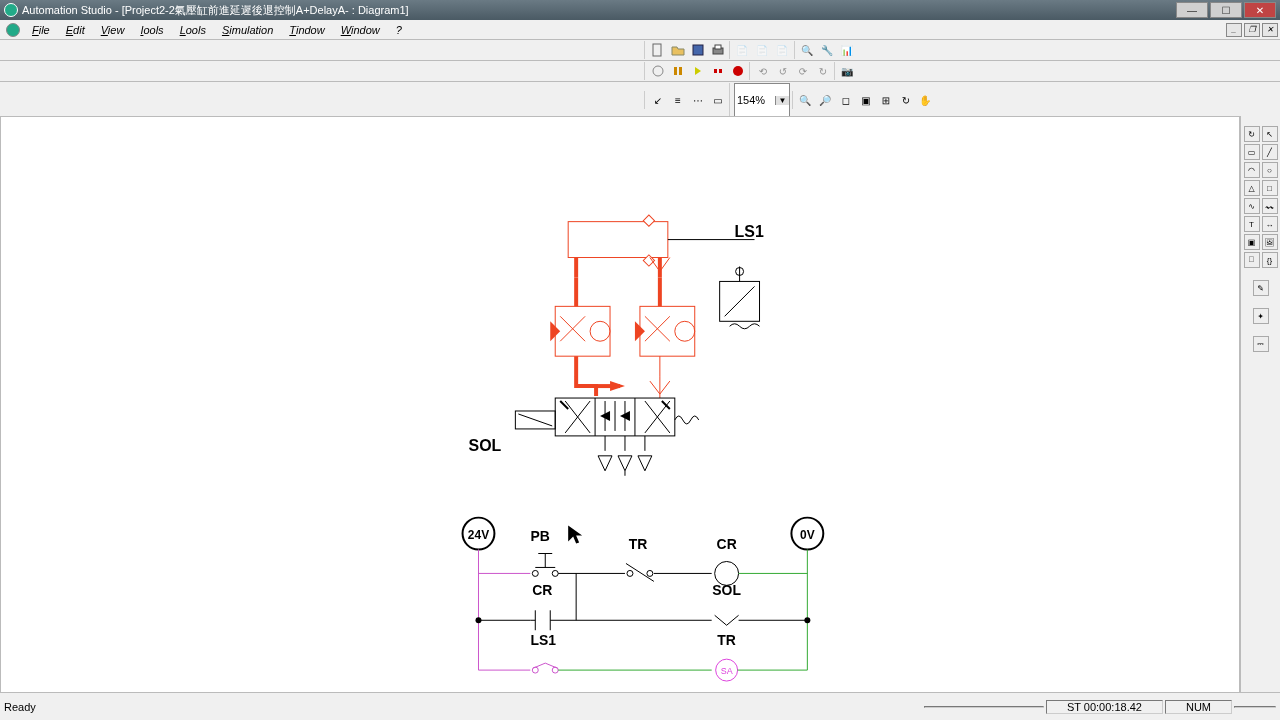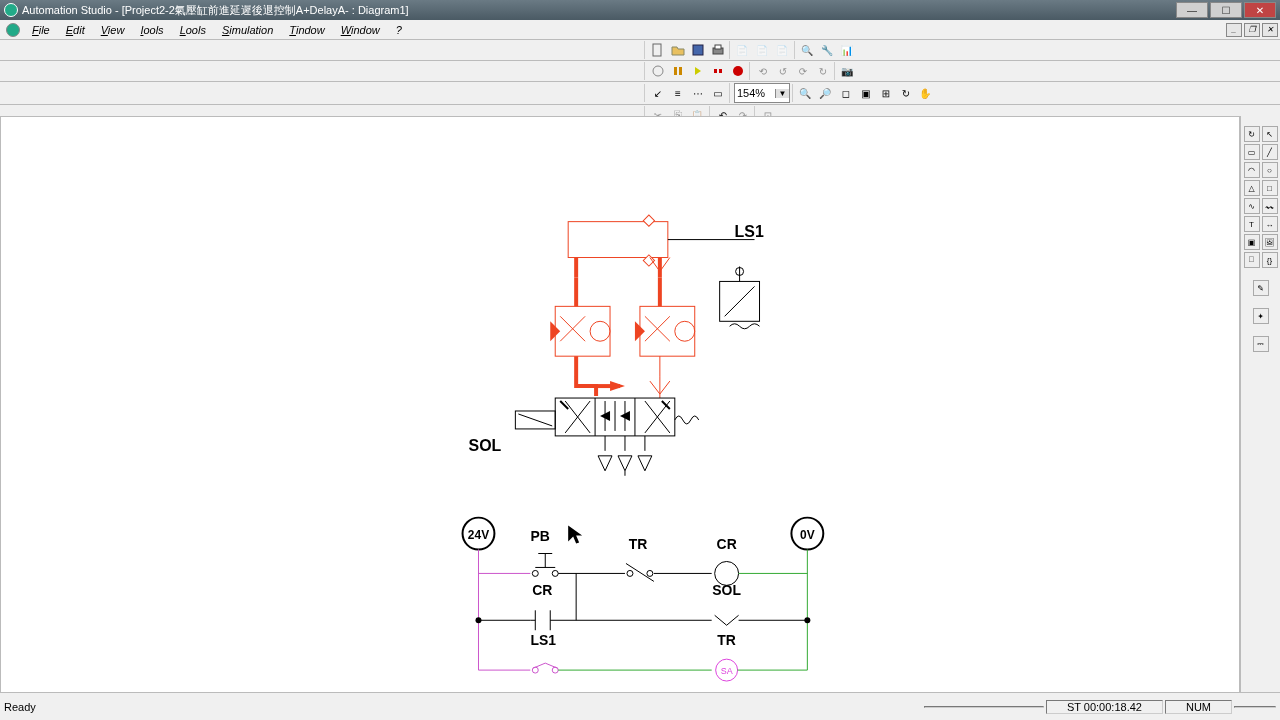--- a/index.html
+++ b/index.html
@@ -17,21 +17,21 @@
 .mdi-controls { margin-left: auto; display: flex; }
 .mdi-controls .mdi-btn { width: 16px; height: 14px; border: 1px solid #888; background: #e6e6e6; margin-left: 2px; font-size: 8px; display:flex; align-items:center; justify-content:center; cursor:pointer; }
 
 .toolbar-row { background: #f0f0f0; border-bottom: 1px solid #bbb; display: flex; align-items: center; padding: 1px 2px; }
 .tb-sep { width: 640px; height: 1px; }
 .tb-group { display: flex; align-items: center; gap: 2px; margin-left: 2px; border-left: 1px solid #ccc; padding-left: 4px; }
 .tb-group:first-child { border-left: none; padding-left: 0; }
 .tb-btn { width: 18px; height: 18px; border: 1px solid transparent; display: flex; align-items: center; justify-content: center; cursor: pointer; background: #f0f0f0; font-size: 10px; }
 .tb-btn.disabled { opacity: 0.4; cursor: default; }
 .tb-btn svg { width: 14px; height: 14px; }
-.zoom-select { width: 56px; height: 20px; font-size: 11px; background: #fff; border: 1px solid #888; display:flex; align-items:center; }
+.zoom-select { width: 56px; height: 34px; font-size: 11px; background: #fff; border: 1px solid #888; display:flex; align-items:center; }
 .zoom-select .zv { flex:1; padding: 0 2px; }
 .zoom-select .dd { width: 14px; text-align:center; border-left:1px solid #888; background:#e0e0e0; font-size:8px; }
 
 .canvas { position: absolute; left: 0; top: 116px; right: 40px; bottom: 20px; background: #fff; border: 1px solid #bbb; }
 .canvas svg { width: 100%; height: 100%; }
 
 .right-tools { position: absolute; right: 0; top: 116px; width: 40px; bottom: 20px; background: #f0f0f0; border-left: 1px solid #bbb; display: flex; flex-direction: column; align-items: center; padding-top: 10px; gap: 2px; }
 .right-tools .rt-row { display:flex; gap:2px; }
 .right-tools .rt-btn { width: 16px; height: 16px; border: 1px solid #aaa; background: #eee; cursor: pointer; font-size: 8px; display:flex; align-items:center; justify-content:center; }
 

